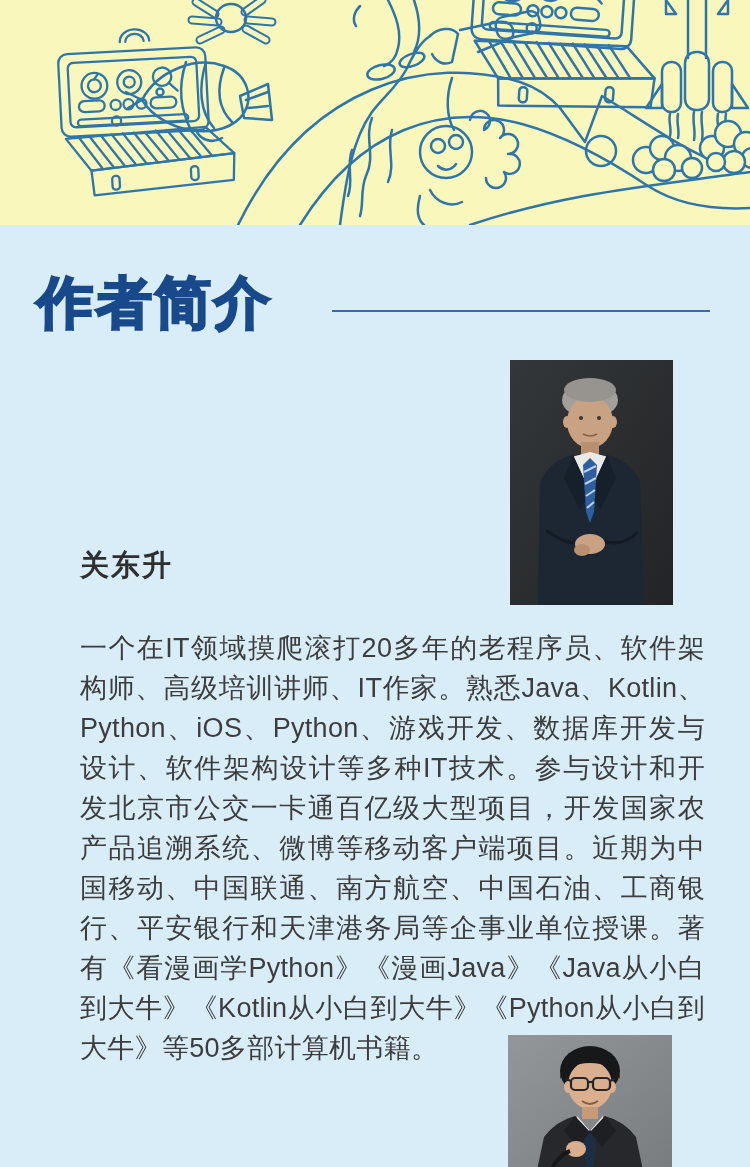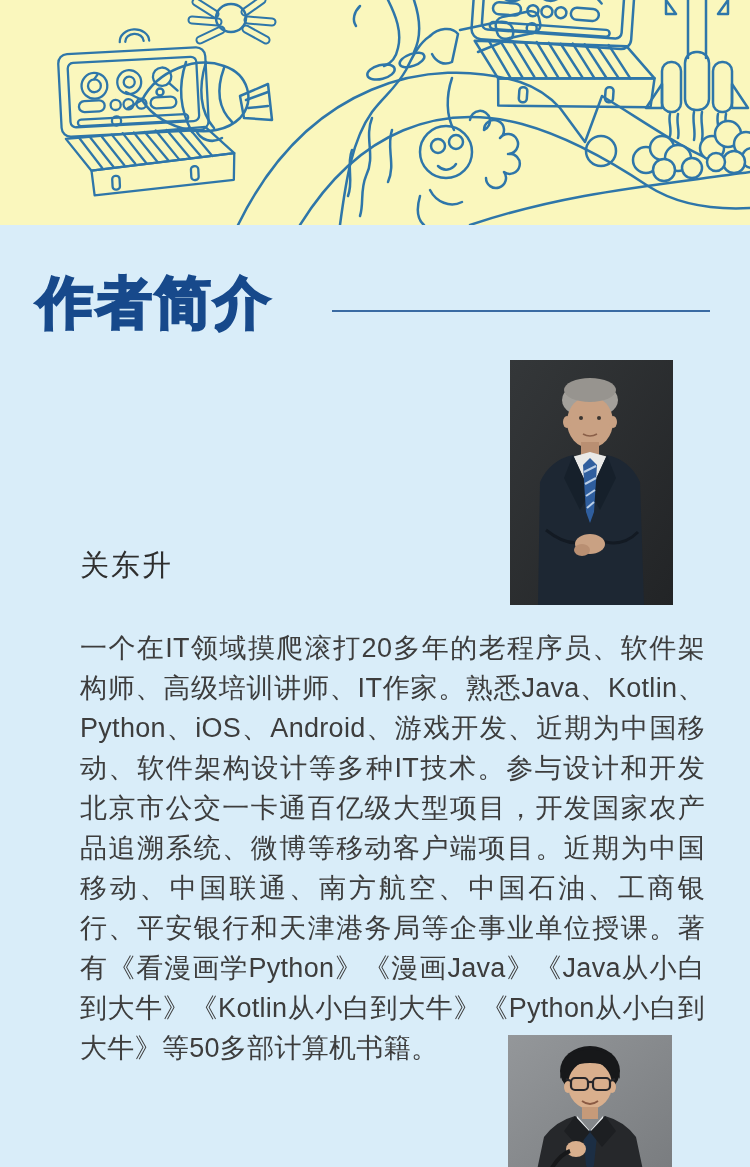--- a/index.html
+++ b/index.html
@@ -31,21 +31,21 @@
   }
   .title-divider{
     position:absolute;left:332px;top:310px;width:378px;height:2px;
     background:#3a6ba3;
   }
   .author-photo-top{
     position:absolute;left:510px;top:360px;width:163px;height:245px;
   }
   .author-name{
     position:absolute;left:80px;top:546px;
-    font-size:29px;font-weight:normal;color:#2f2f2f;
+    font-size:29px;font-weight:bold;color:#2f2f2f;
     letter-spacing:2px;
   }
   .author-bio{
     position:absolute;left:80px;top:628px;width:625px;
     font-size:27px;line-height:40px;color:#3d3d3d;
     letter-spacing:0.3px;
     margin:0;
     text-align:justify;
   }
   .author-photo-bottom{
@@ -230,21 +230,21 @@
       <line x1="76" y1="136" x2="85" y2="130"></line>
       <line x1="77" y1="148" x2="84" y2="142"></line>
     </g>
     <path d="M36,170 Q56,186 72,182 L96,182 Q114,186 128,172" stroke="#131a23" stroke-width="3" fill="none"></path>
     <ellipse cx="80" cy="184" rx="15" ry="10" fill="#c9a183"></ellipse>
     <ellipse cx="72" cy="190" rx="8" ry="6" fill="#b98f72"></ellipse>
   </svg>
 
   <div class="author-name">关东升</div>
 
-  <p class="author-bio">一个在IT领域摸爬滚打20多年的老程序员、软件架构师、高级培训讲师、IT作家。熟悉Java、Kotlin、Python、iOS、Android、游戏开发、近期为中国移动、软件架构设计等多种IT技术。参与设计和开发北京市公交一卡通百亿级大型项目，开发国家农产品追溯系统、微博等移动客户端项目。近期为中国移动、中国联通、南方航空、中国石油、工商银行、平安银行和天津港务局等企事业单位授课。著有《看漫画学Python》《漫画Java》《Java从小白到大牛》《Kotlin从小白到大牛》《Python从小白到大牛》等50多部计算机书籍。</p>
+  <p class="author-bio">一个在IT领域摸爬滚打20多年的老程序员、软件架构师、高级培训讲师、IT作家。熟悉Java、Kotlin、Python、iOS、Python、游戏开发、数据库开发与设计、软件架构设计等多种IT技术。参与设计和开发北京市公交一卡通百亿级大型项目，开发国家农产品追溯系统、微博等移动客户端项目。近期为中国移动、中国联通、南方航空、中国石油、工商银行、平安银行和天津港务局等企事业单位授课。著有《看漫画学Python》《漫画Java》《Java从小白到大牛》《Kotlin从小白到大牛》《Python从小白到大牛》等50多部计算机书籍。</p>
 
   <svg class="author-photo-bottom" viewBox="0 0 164 140" aria-label="portrait photo: second author with glasses in dark suit adjusting his tie on gray background">
     <defs>
       <linearGradient id="bg2" x1="0" y1="0" x2="1" y2="1">
         <stop offset="0" stop-color="#94979a"></stop>
           <stop offset="1" stop-color="#797c7f"></stop>
       </linearGradient>
     </defs>
     <rect width="164" height="140" fill="url(#bg2)"></rect>
     <ellipse cx="82" cy="36" rx="30" ry="25" fill="#17181a"></ellipse>

